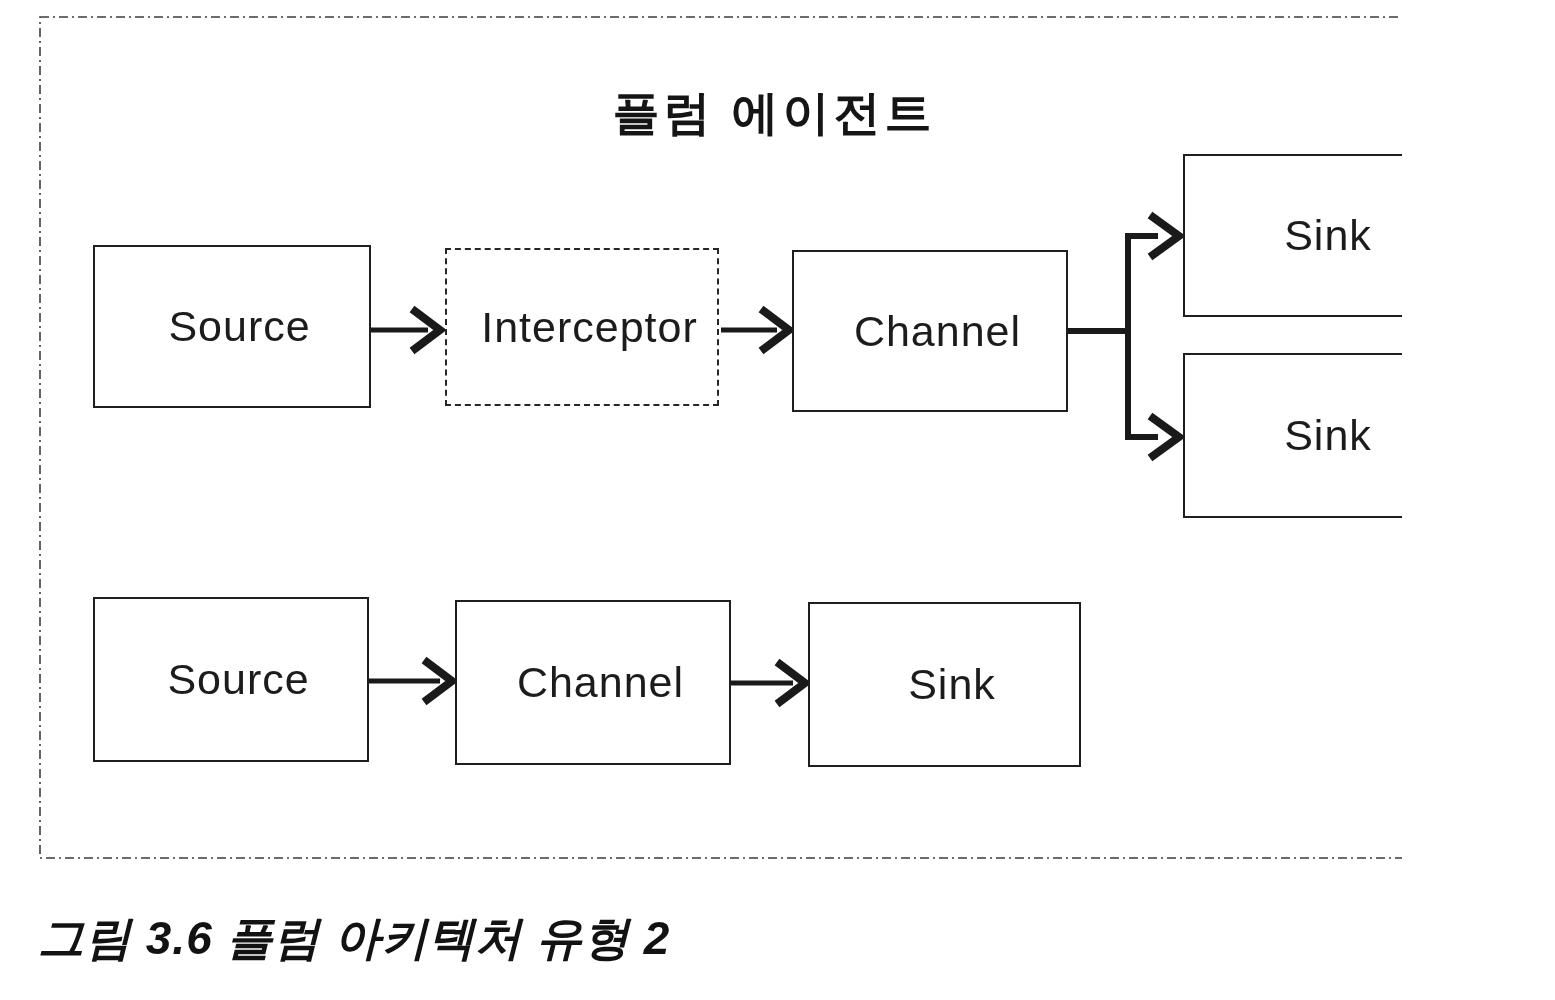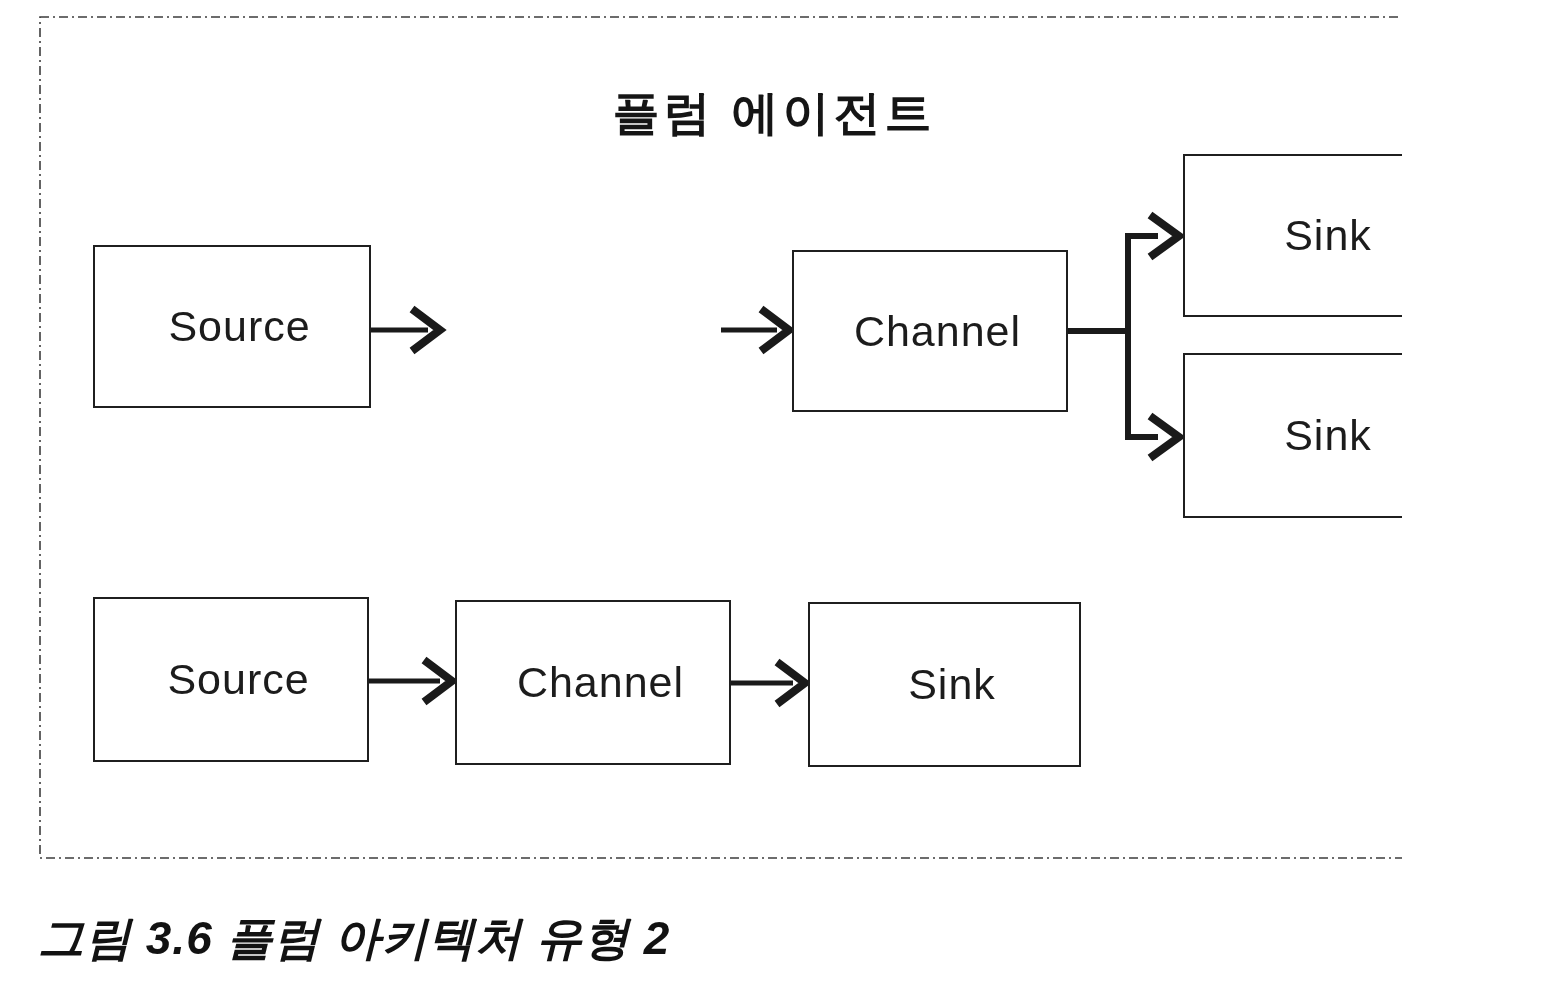--- a/index.html
+++ b/index.html
@@ -118,20 +118,23 @@
       <path class="shaft" d="M731 683 H793"></path>
       <path class="head" d="M777 662 L805 683 L777 704"></path>
     </g>
   </svg>
 
   <div class="title">플럼 에이전트</div>
 
   <div class="node n-src-top">
     <span>Source</span>
   </div>
+  <div class="node dashed n-intc">
+    <span>Interceptor</span>
+  </div>
   <div class="node n-chan-top">
     <span>Channel</span>
   </div>
   <div class="node n-sink-1">
     <span>Sink</span>
   </div>
   <div class="node n-sink-2">
     <span>Sink</span>
   </div>
 

